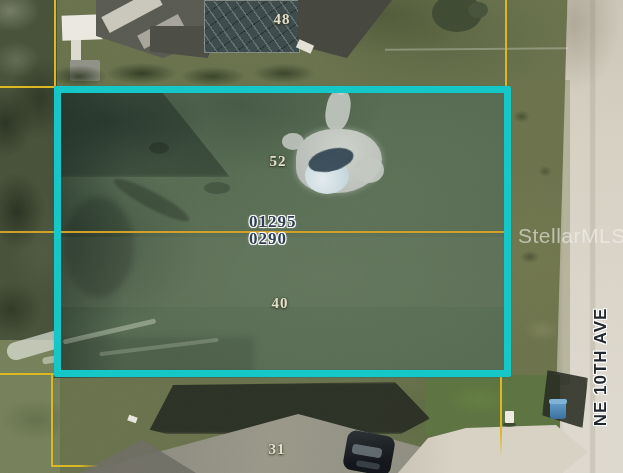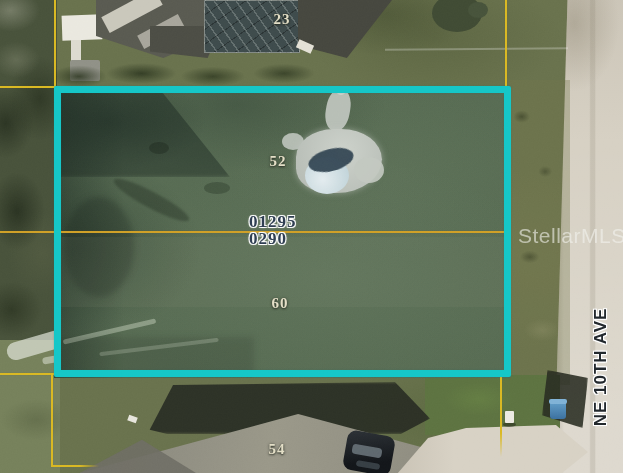--- a/index.html
+++ b/index.html
@@ -221,24 +221,24 @@
   <div class="yline yl-b"></div>
   <div class="yline yl-c"></div>
   <div class="yline yl-d"></div>
   <div class="yline yl-e"></div>
   <div class="yline yl-f"></div>
   <div class="yline yl-g"></div>
   <div class="yline yl-h"></div>
 
   <div class="teal-rect"></div>
 
-  <div class="lotnum ln-28">23</div>
+  <div class="lotnum ln-28">48</div>
   <div class="lotnum ln-29">52</div>
-  <div class="lotnum ln-30">60</div>
-  <div class="lotnum ln-31">54</div>
+  <div class="lotnum ln-30">40</div>
+  <div class="lotnum ln-31">31</div>
   <div class="parcel-id pid-1">01295</div>
   <div class="parcel-id pid-2">0290</div>
   <div class="watermark">StellarMLS</div>
   <div class="street-label">NE 10TH AVE</div>
 
   <svg class="grain" xmlns="http://www.w3.org/2000/svg">
     <filter id="grainF">
       <feTurbulence type="fractalNoise" baseFrequency="0.8" numOctaves="2" stitchTiles="stitch"></feTurbulence>
       <feColorMatrix type="matrix" values="0 0 0 0 0.55  0 0 0 0 0.55  0 0 0 0 0.5  0 0 0 0.3 0"></feColorMatrix>
     </filter>

